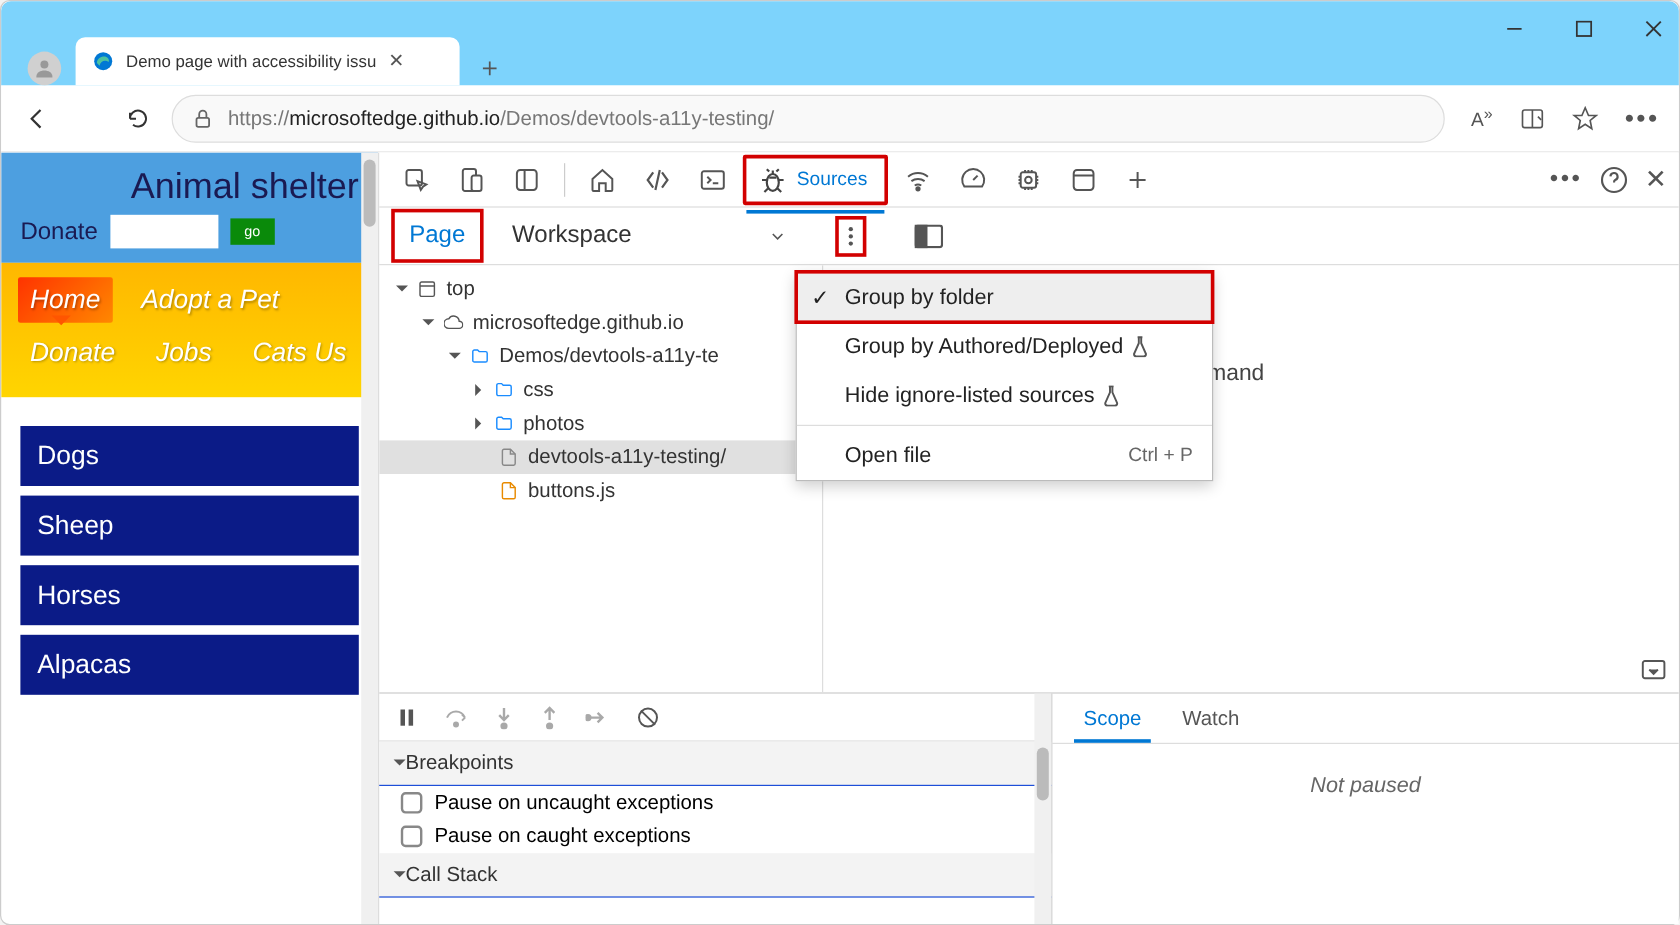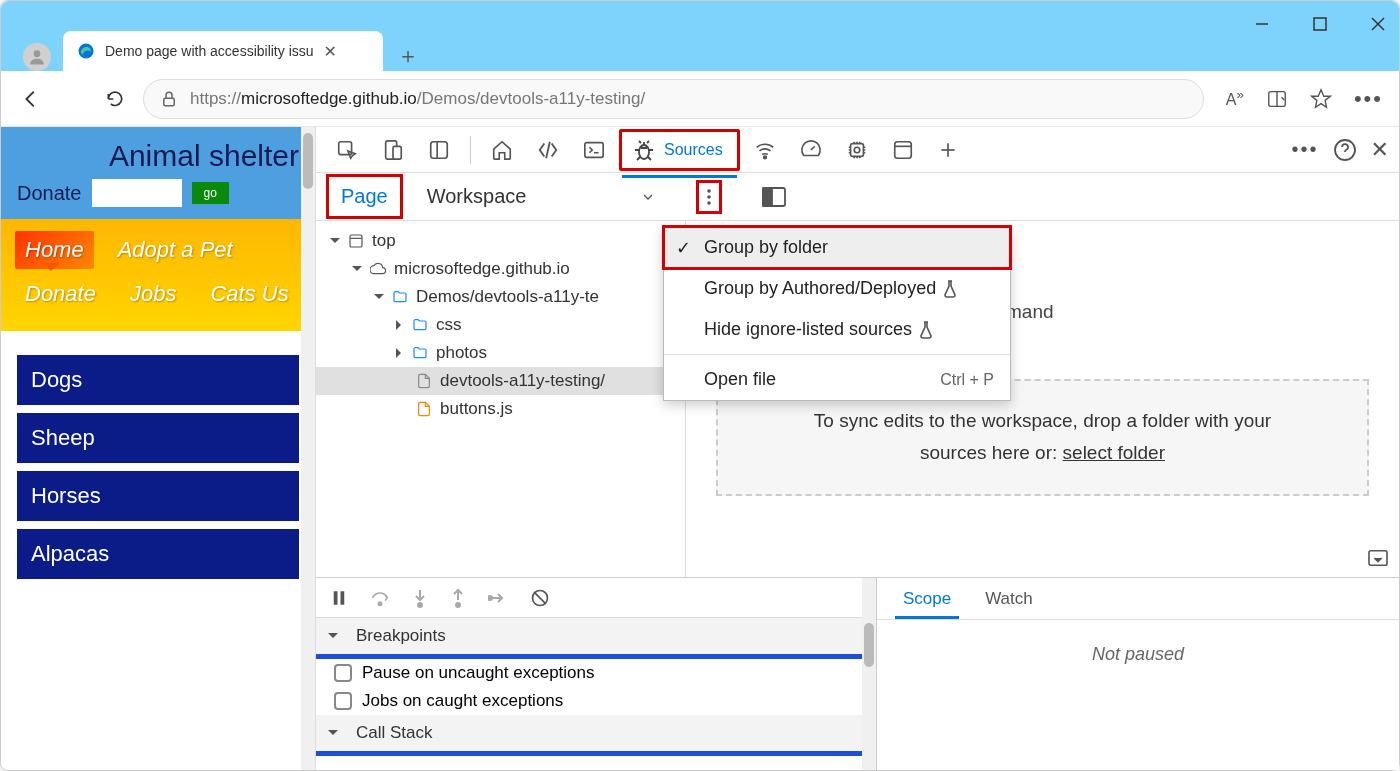--- a/index.html
+++ b/index.html
@@ -80,21 +80,21 @@
 .cm-item.hl { outline: 3px solid #d20000; outline-offset: -1px; }
 .cm-check { position: absolute; left: 12px; }
 .cm-flask { margin-left: 6px; }
 .cm-sep { height: 1px; background: #ddd; margin: 4px 0; }
 .cm-short { margin-left: auto; color: #666; font-size: 16px; }
 
 .dt-bottom { display: flex; height: 193px; border-top: 1px solid #ccc; }
 .bottom-left { flex: 1; border-right: 1px solid #ccc; display: flex; flex-direction: column; position:relative; }
 .dbg-bar { height: 40px; display: flex; align-items: center; gap: 22px; padding: 0 14px; border-bottom: 1px solid #ddd; }
 .dbg-bar .ic { color: #666; cursor: pointer; }
-.accordion { padding: 8px 12px; font-size: 17px; color: #333; display:flex; align-items:center; gap:18px; background:#f3f3f3; border-bottom:5px solid #1d4ed8;}
+.accordion { padding: 8px 12px; font-size: 17px; color: #333; display:flex; align-items:center; gap:0; background:#f3f3f3; border-bottom:1px solid #1d4ed8;}
 .chk-row { display: flex; align-items: center; gap: 10px; padding: 4px 18px; font-size: 17px; }
 .chk { width: 18px; height: 18px; border: 2px solid #888; border-radius: 4px; }
 .bl-scroll { position:absolute; right:0; top:0; width:14px; height:100%; background:#f0f0f0;}
 .bl-thumb { position:absolute; right:2px; top:45px; width:10px; height:44px; background:#bbb; border-radius:5px;}
 
 .bottom-right { width: 522px; display: flex; flex-direction: column; }
 .br-tabs { display: flex; height: 42px; border-bottom: 1px solid #ddd; align-items: center; padding: 0 12px; gap: 6px; }
 .br-tab { padding: 8px 14px; font-size: 17px; color: #555; cursor: pointer; position:relative;}
 .br-tab.active { color: #0078d4; }
 .br-tab.active::after { content:''; position:absolute; left:6px; right:6px; bottom:-2px; height:3px; background:#0078d4;}
@@ -369,24 +369,20 @@
           <div class="hints">
             <div class="hint-row">
                 <span class="hint-key">Ctrl + P</span>
                 <span>Open file</span>
               </div>
             <div class="hint-row">
                 <span class="hint-key">Ctrl + Shift + P</span>
                 <span>Run command</span>
               </div>
           </div>
-          <div class="sync-box">
-            <span>To sync edits to the workspace, drop a folder with your</span><br>
-            <span>sources here or: </span><span class="link">select folder</span>
-          </div>
           <div class="corner-btn2">
               <svg width="22" height="18" viewBox="0 0 24 20" fill="none" stroke="#555" stroke-width="1.8">
                 <rect x="2" y="2" width="20" height="16" rx="2"></rect>
                 <path d="M8 10l4 4 4-4" fill="#555"></path>
               </svg>
             </div>
         </div>
       </div>
 
       <div class="dt-bottom">
@@ -432,21 +428,21 @@
           <div class="accordion">
               <span class="tri down"></span>
               <span>Breakpoints</span>
             </div>
           <div class="chk-row">
               <span class="chk"></span>
               <span>Pause on uncaught exceptions</span>
             </div>
           <div class="chk-row">
               <span class="chk"></span>
-              <span>Jobs on caught exceptions</span>
+              <span>Pause on caught exceptions</span>
             </div>
           <div class="accordion">
               <span class="tri down"></span>
               <span>Call Stack</span>
             </div>
           <div class="bl-scroll">
               <div class="bl-thumb"></div>
             </div>
         </div>
         <div class="bottom-right">

